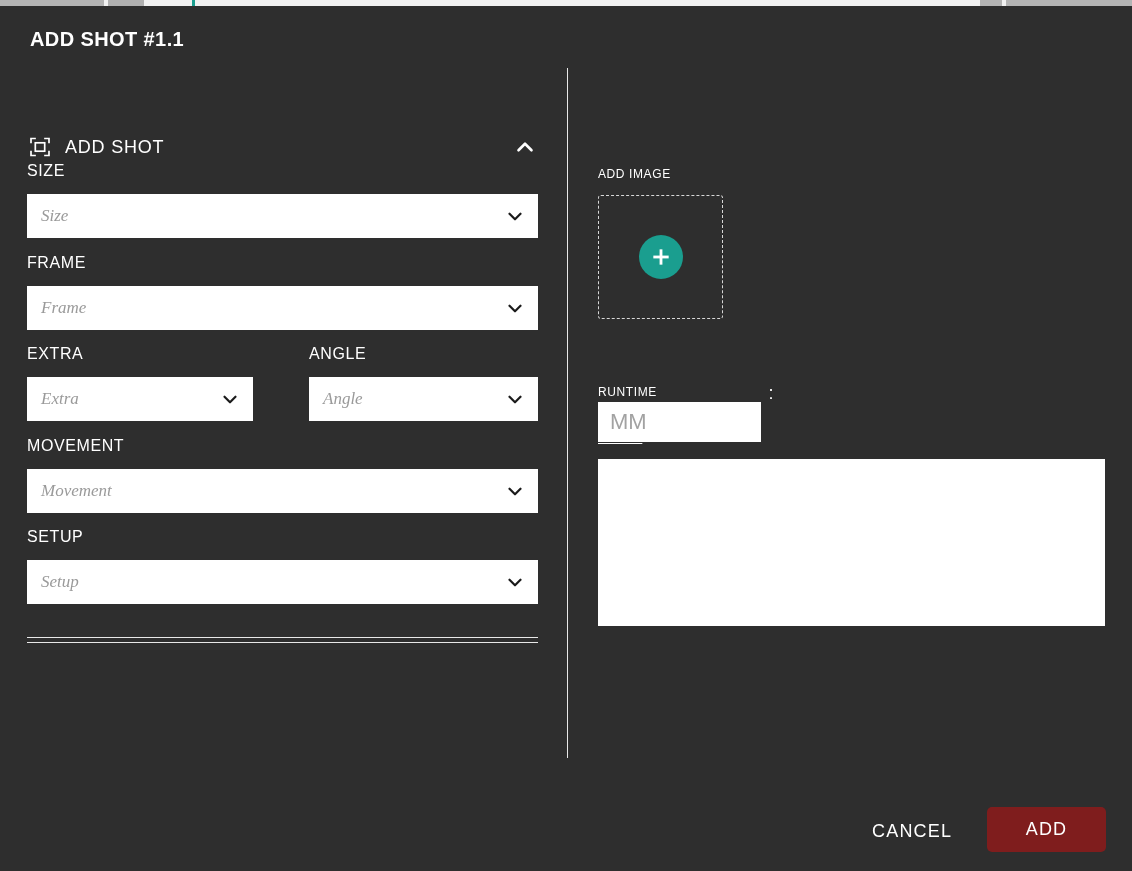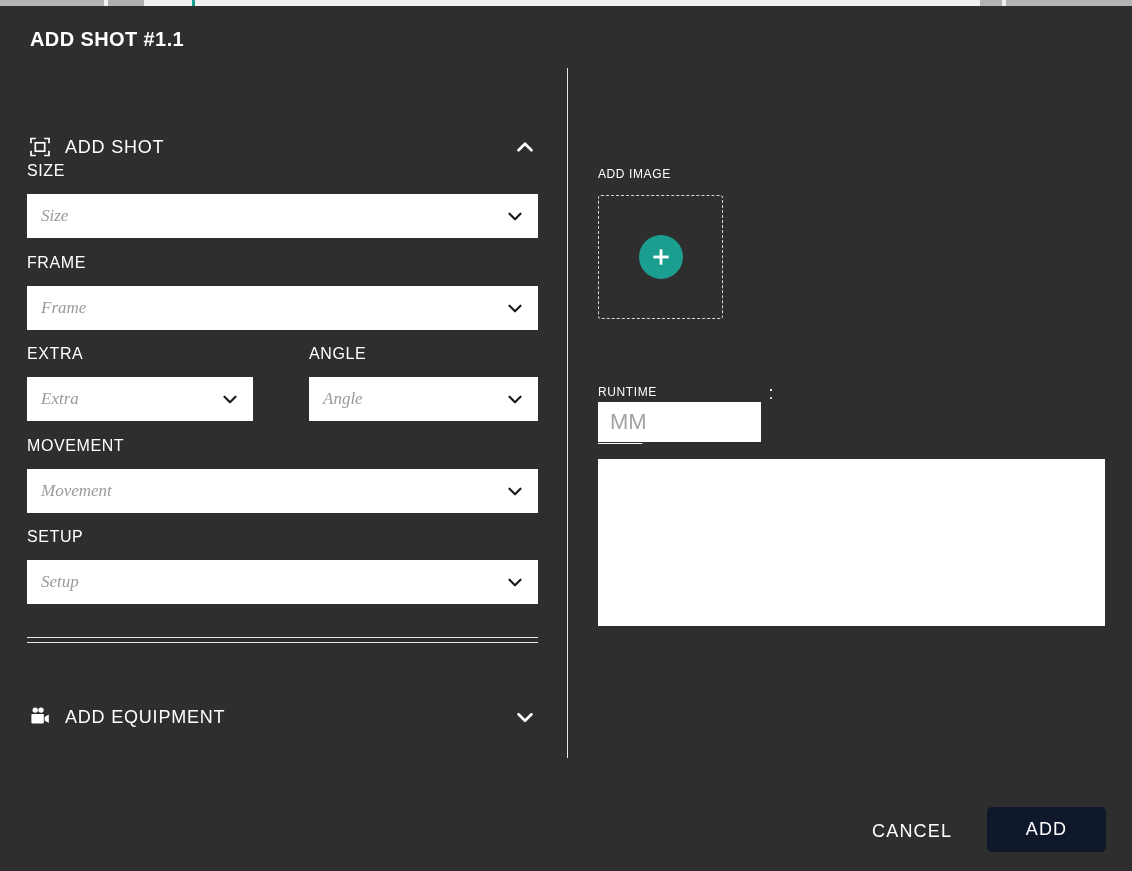--- a/index.html
+++ b/index.html
@@ -276,21 +276,21 @@
     letter-spacing: 1.2px;
     cursor: pointer;
     padding: 0 12px;
   }
   #add-button {
     position: absolute;
     left: 987px;
     top: 801px;
     width: 119px;
     height: 45px;
-    background: #0f172a;
+    background: #7f1d1d;
     border: none;
     border-radius: 5px;
     color: #ffffff;
     font-family: "Liberation Sans", sans-serif;
     font-size: 18px;
     letter-spacing: 1.2px;
     cursor: pointer;
   }
 </style>
 </head>
@@ -385,36 +385,20 @@
       <span class="sel-value">Setup</span>
       <span class="sel-chevron">
         <svg viewBox="0 0 24 24" width="22" height="22" fill="none" stroke="#1b1b1b" stroke-width="2.4" stroke-linecap="round" stroke-linejoin="round">
           <polyline points="6,9.5 12,15.5 18,9.5"></polyline>
         </svg>
       </span>
     </div>
 
     <div id="left-divider"></div>
 
-    <div class="section-header" id="section-add-equipment">
-      <span class="sec-icon">
-        <svg viewBox="0 0 24 24" width="26" height="24" fill="#ffffff">
-          <circle cx="7.2" cy="5.1" r="2.7"></circle>
-          <circle cx="13.0" cy="5.1" r="2.7"></circle>
-          <rect x="3.4" y="9.0" width="12.4" height="9.4" rx="0.8"></rect>
-          <path d="M16.6 12.1l4.2-2.5v8.3l-4.2-2.5z"></path>
-        </svg>
-      </span>
-      <span class="sec-label">ADD EQUIPMENT</span>
-      <span class="sec-chevron">
-        <svg viewBox="0 0 24 24" width="26" height="26" fill="none" stroke="#ffffff" stroke-width="2.4" stroke-linecap="round" stroke-linejoin="round">
-          <polyline points="6,9.5 12,15.5 18,9.5"></polyline>
-        </svg>
-      </span>
-    </div>
 
   </div>
 
   <div id="right-pane">
 
     <div class="r-label" id="label-add-image">ADD IMAGE</div>
 
     <div id="image-dropzone">
       <div id="add-image-plus-button">
         <span class="plus-glyph">

